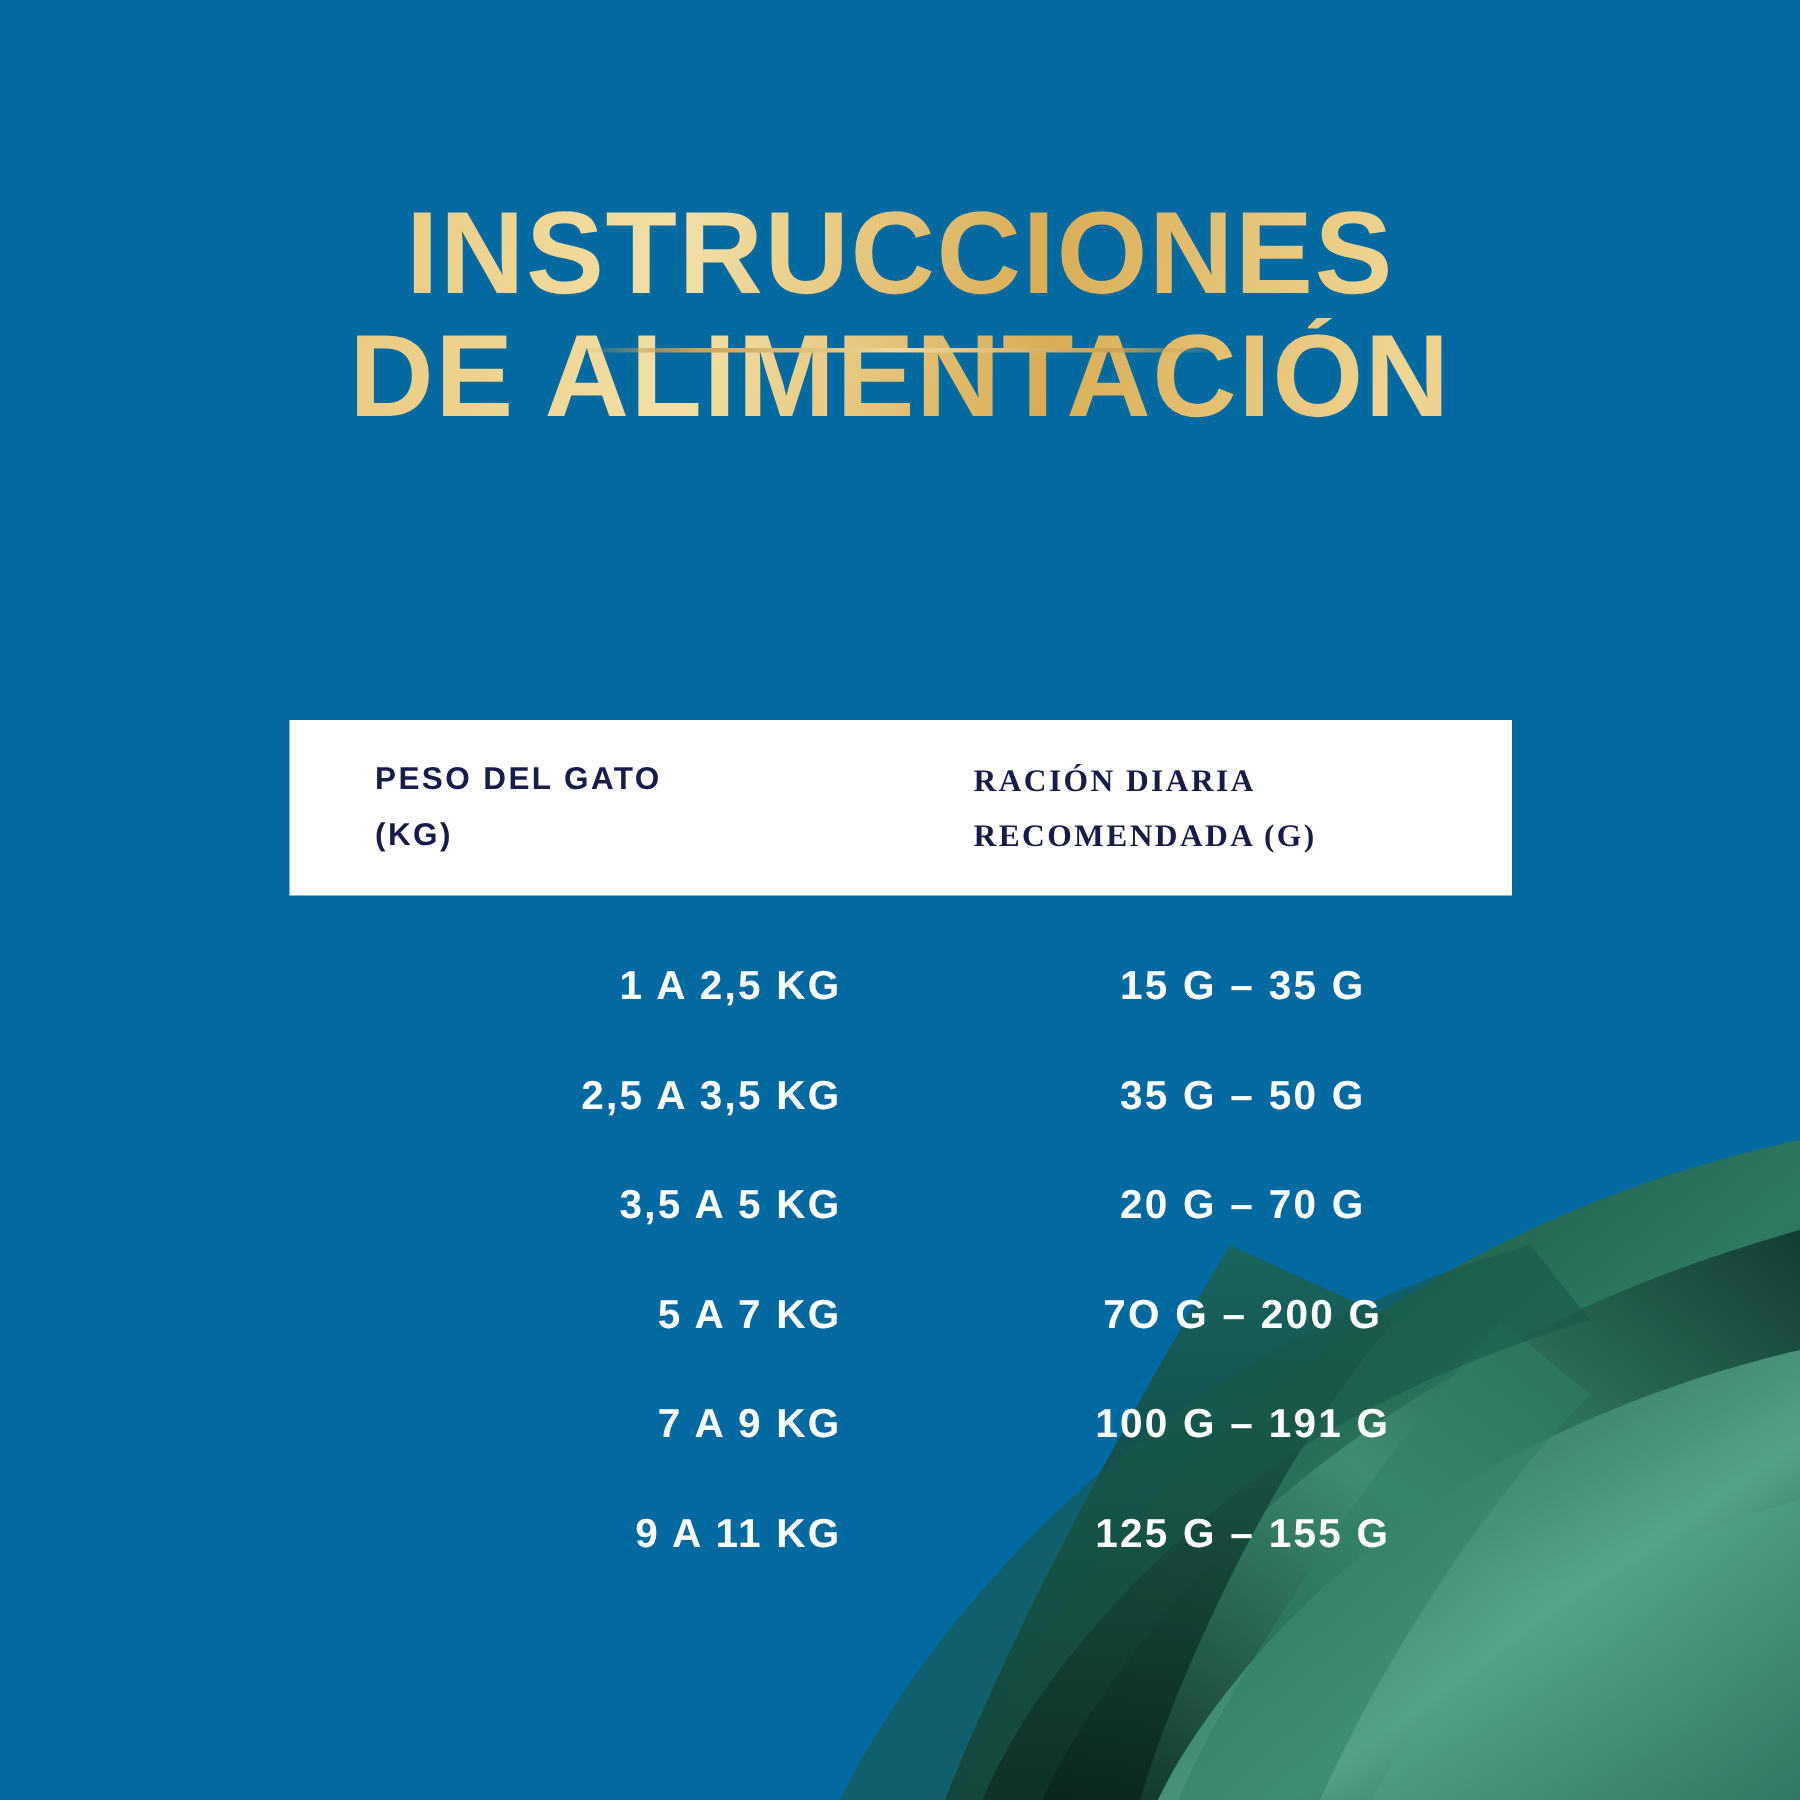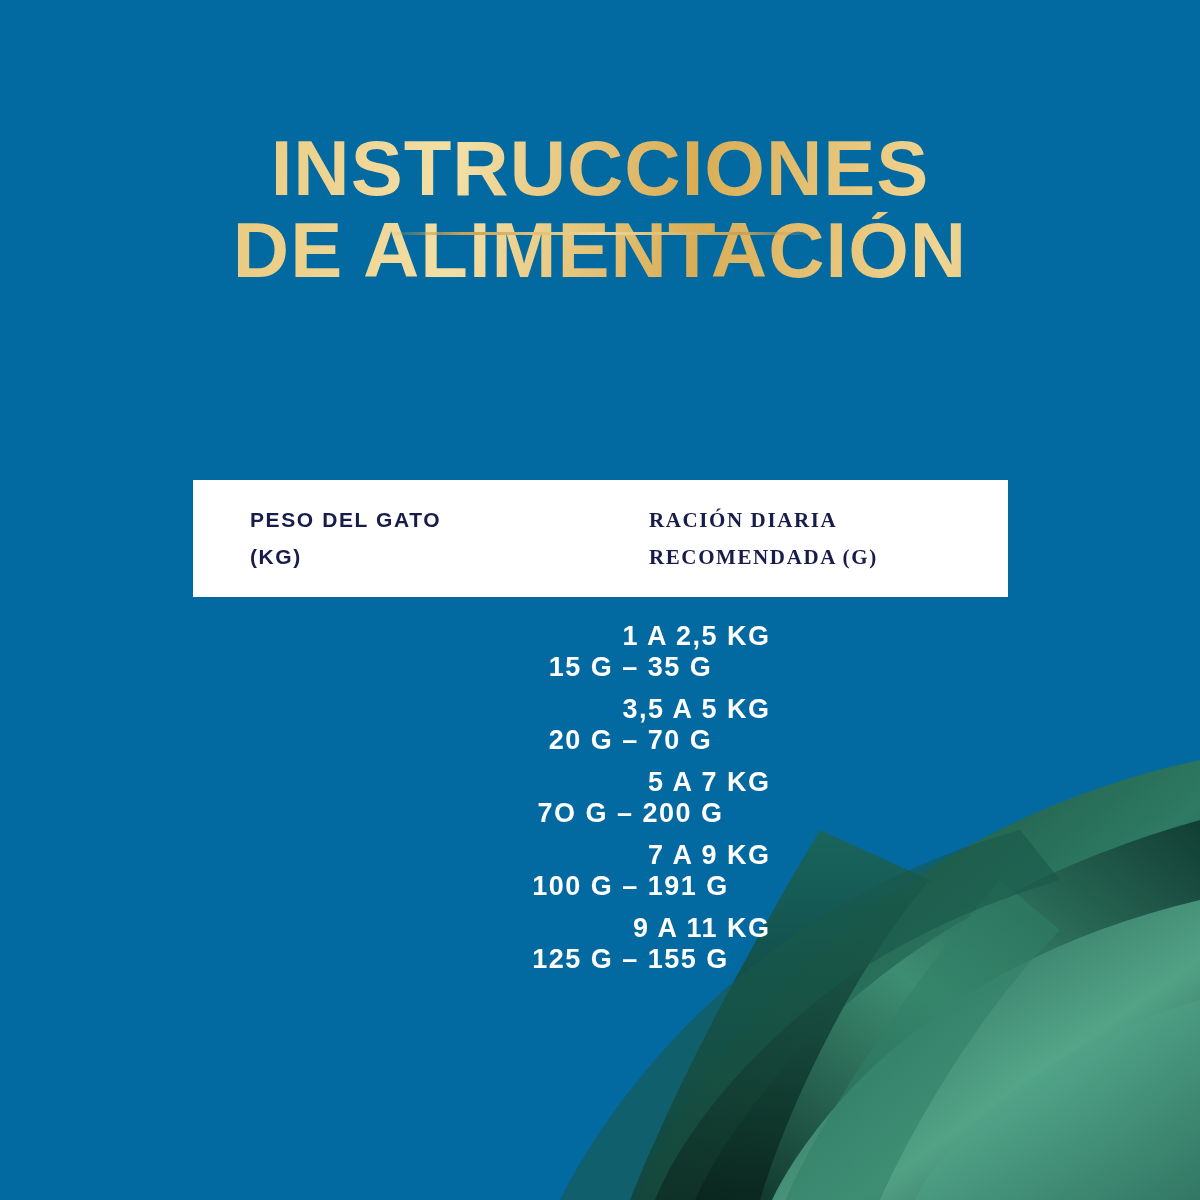--- a/index.html
+++ b/index.html
@@ -96,21 +96,20 @@
   }
   .th-sub { display: block; }
 
   .rows {
     margin-top: 24px;
   }
   .row {
     display: flex;
     align-items: center;
     height: 73px;
-    flex-direction: column;
   }
   .cell {
     color: #ffffff;
     font-weight: bold;
     font-size: 27px;
     letter-spacing: 1.5px;
   }
   .cell-weight {
     width: 396px;
     padding-right: 28px;
@@ -179,20 +178,24 @@
         <span class="th-sub">RECOMENDADA (G)</span>
       </div>
     </div>
 
     <div class="rows">
       <div class="row">
         <div class="cell cell-weight">1 A 2,5 KG</div>
         <div class="cell cell-ration">15 G – 35 G</div>
       </div>
       <div class="row">
+        <div class="cell cell-weight">2,5 A 3,5 KG</div>
+        <div class="cell cell-ration">35 G – 50 G</div>
+      </div>
+      <div class="row">
         <div class="cell cell-weight">3,5 A 5 KG</div>
         <div class="cell cell-ration">20 G – 70 G</div>
       </div>
       <div class="row">
         <div class="cell cell-weight">5 A 7 KG</div>
         <div class="cell cell-ration">7O G – 200 G</div>
       </div>
       <div class="row">
         <div class="cell cell-weight">7 A 9 KG</div>
         <div class="cell cell-ration">100 G – 191 G</div>

